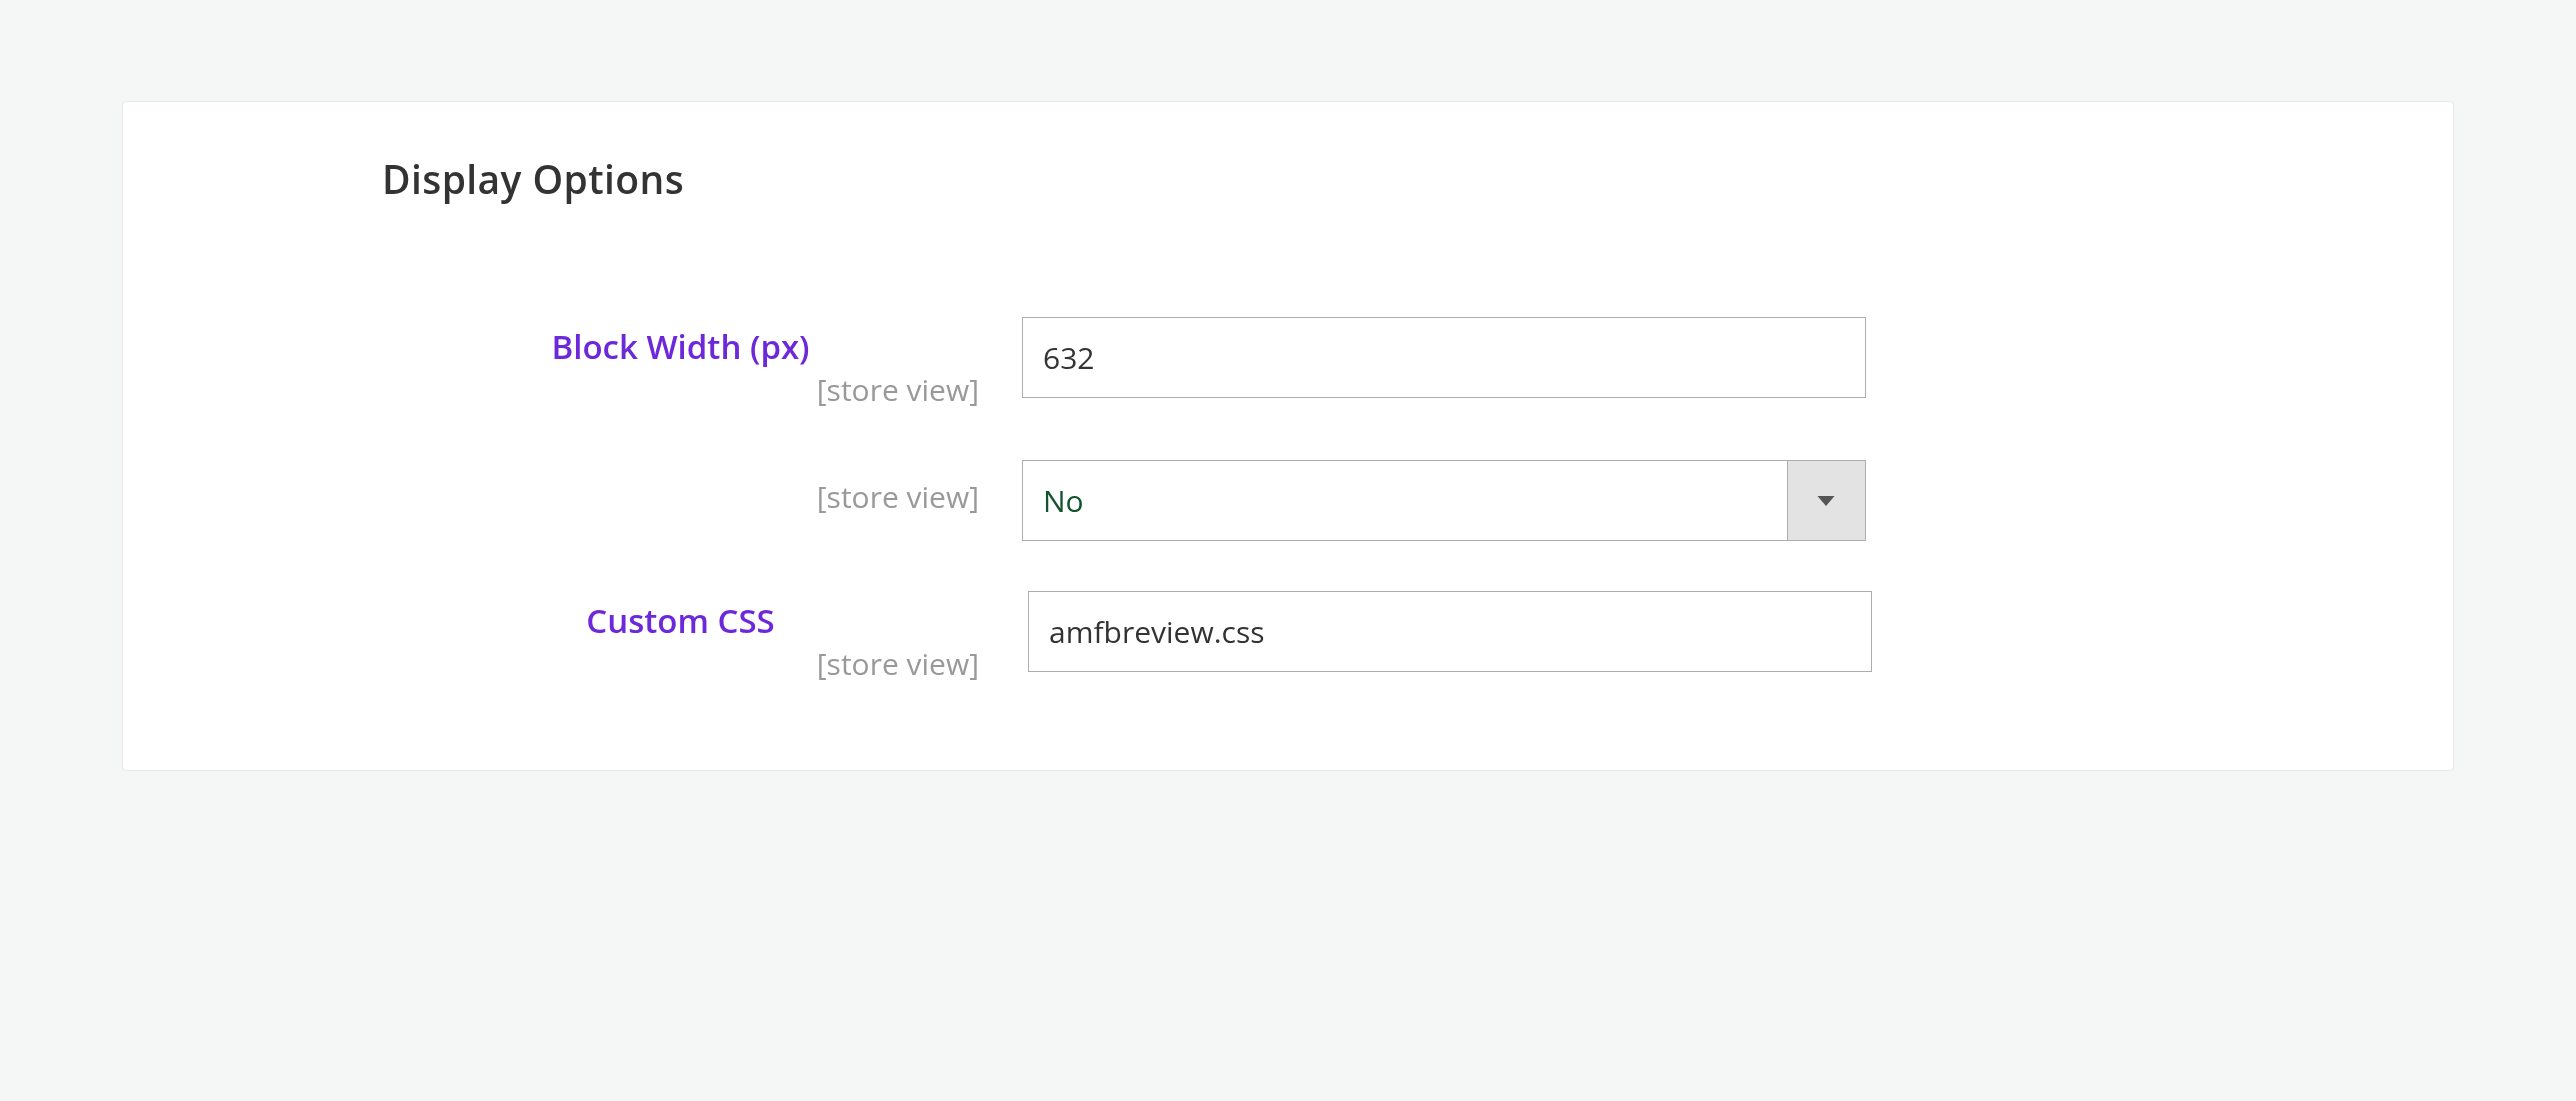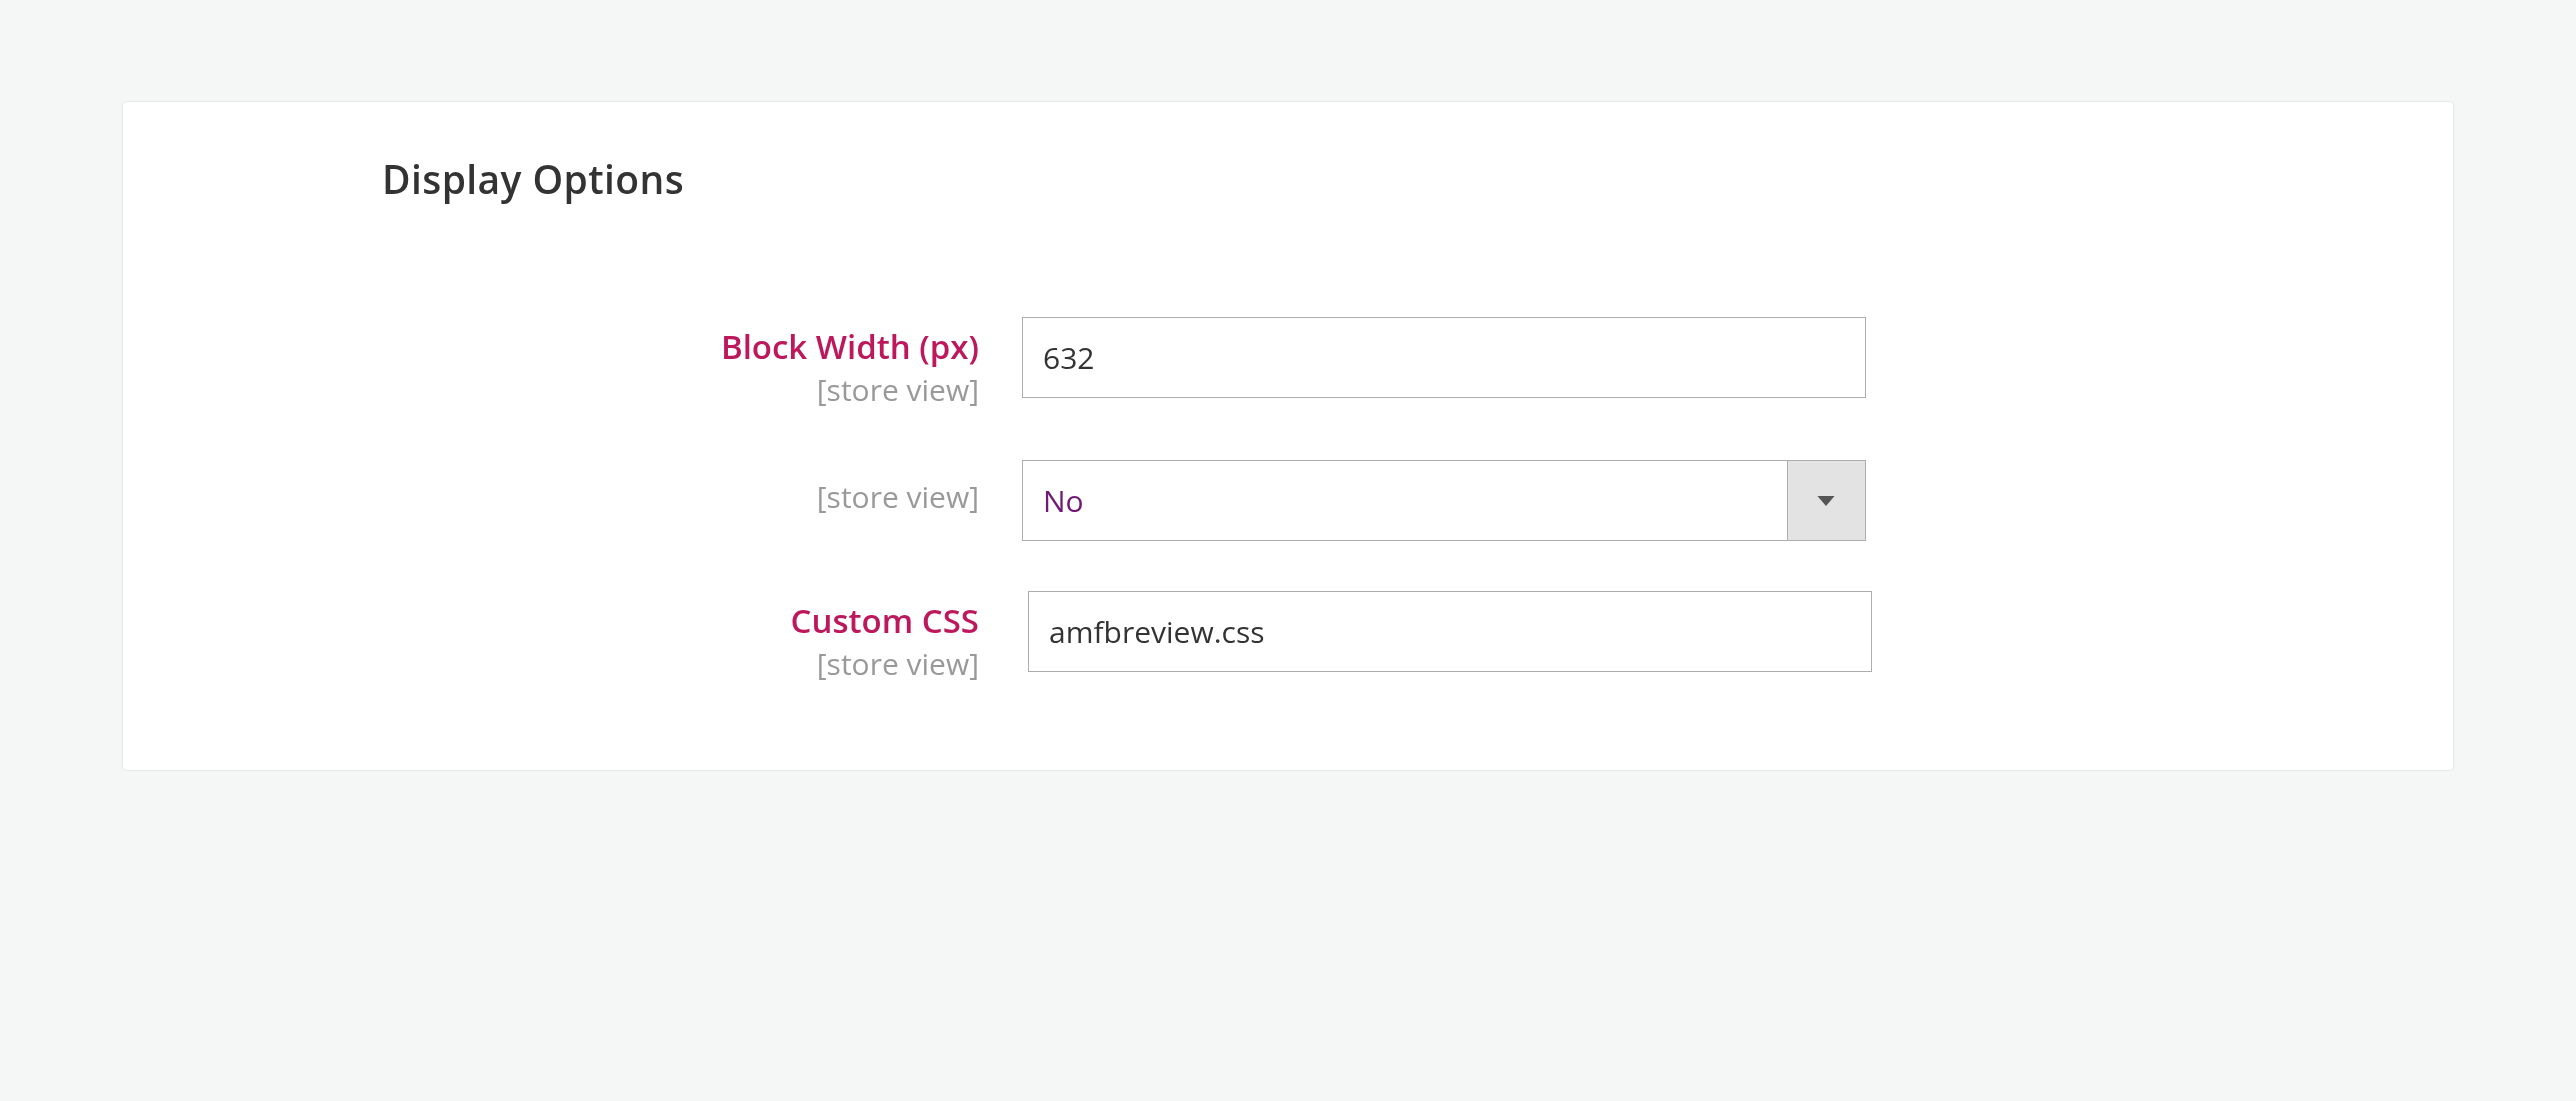--- a/index.html
+++ b/index.html
@@ -31,22 +31,23 @@
   }
   .label-col {
     width: 640px;
     text-align: right;
     padding-right: 43px;
     padding-top: 11.5px;
   }
   .field-label {
     font-size: 33px;
     font-weight: 600;
-    color: #be185d;
+    color: #6d28d9;
     line-height: 1.1;
+    text-align: center;
   }
   .field-scope {
     font-size: 30px;
     color: #999999;
     margin-top: 4.3px;
     font-weight: 400;
   }
   .control-col {
     width: 844px;
   }
@@ -64,21 +65,21 @@
     position: relative;
     width: 100%;
     height: 81px;
   }
   .select-input {
     width: 100%;
     height: 100%;
     border: 1.4px solid #adadad;
     background: #ffffff;
     font-size: 30px;
-    color: #701a75;
+    color: #14532d;
     padding: 0 20px;
     font-family: inherit;
     appearance: none;
     -webkit-appearance: none;
     -moz-appearance: none;
   }
   .select-caret {
     position: absolute;
     top: 1.4px;
     right: 1.4px;

